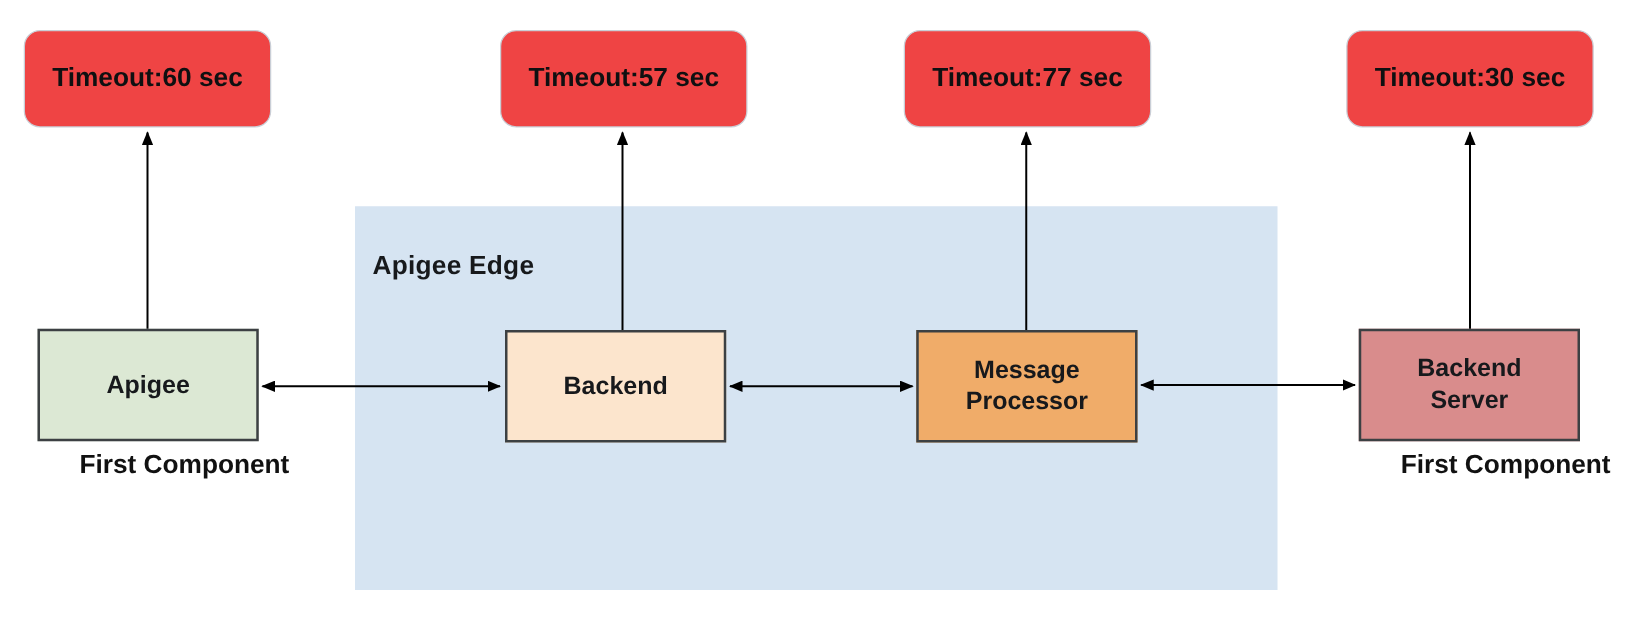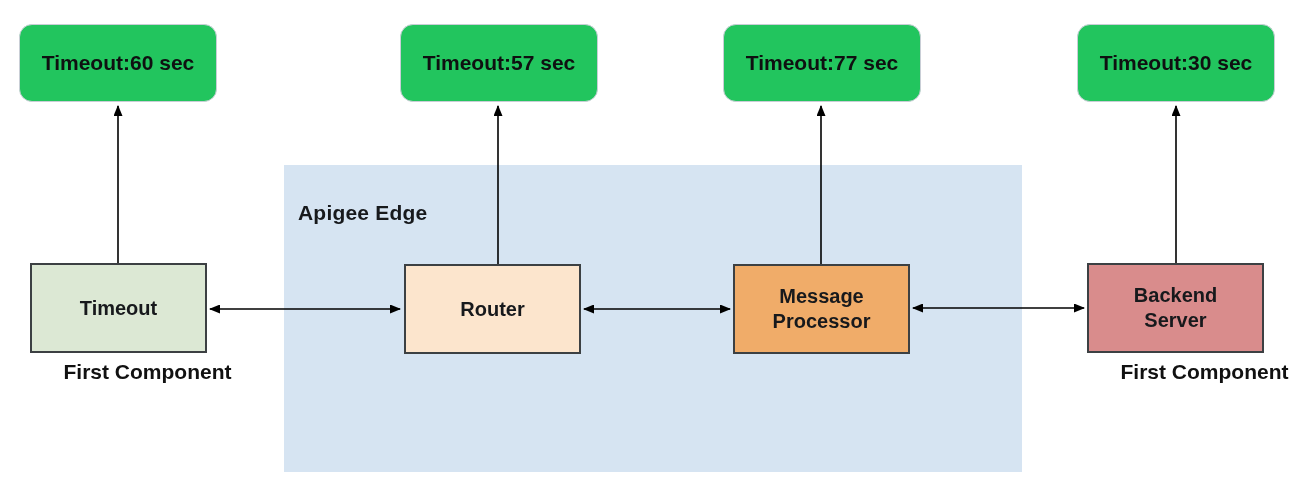--- a/index.html
+++ b/index.html
@@ -23,21 +23,21 @@
     font-size: 21px;
     font-weight: bold;
     color: #17191c;
     letter-spacing: 0.2px;
     margin-top: 20px;
   }
   .timeout {
     position: absolute;
     width: 198px; height: 78px;
     box-sizing: border-box;
-    background: #22c55e;
+    background: #ef4444;
     border: 1px solid #c9ced6;
     border-radius: 13px;
     display: flex;
     align-items: center;
     justify-content: center;
     font-size: 21px;
     font-weight: bold;
     color: #0f1011;
   }
   .timeout .val { }
@@ -101,24 +101,24 @@
   <div class="timeout" style="left:723px; top:24px;">
     <span>Timeout:</span>
     <span class="val">77 sec</span>
   </div>
   <div class="timeout" style="left:1077px; top:24px;">
     <span>Timeout:</span>
     <span class="val">30 sec</span>
   </div>
 
   <div class="comp comp-client">
-    <span class="nm">Timeout</span>
+    <span class="nm">Apigee</span>
   </div>
   <div class="comp comp-router">
-    <span class="nm">Router</span>
+    <span class="nm">Backend</span>
   </div>
   <div class="comp comp-mp">
     <span class="nm">Message Processor</span>
   </div>
   <div class="comp comp-backend">
     <span class="nm">Backend Server</span>
   </div>
 
   <div class="caption caption-first">First Component</div>
   <div class="caption caption-last">First Component</div>

